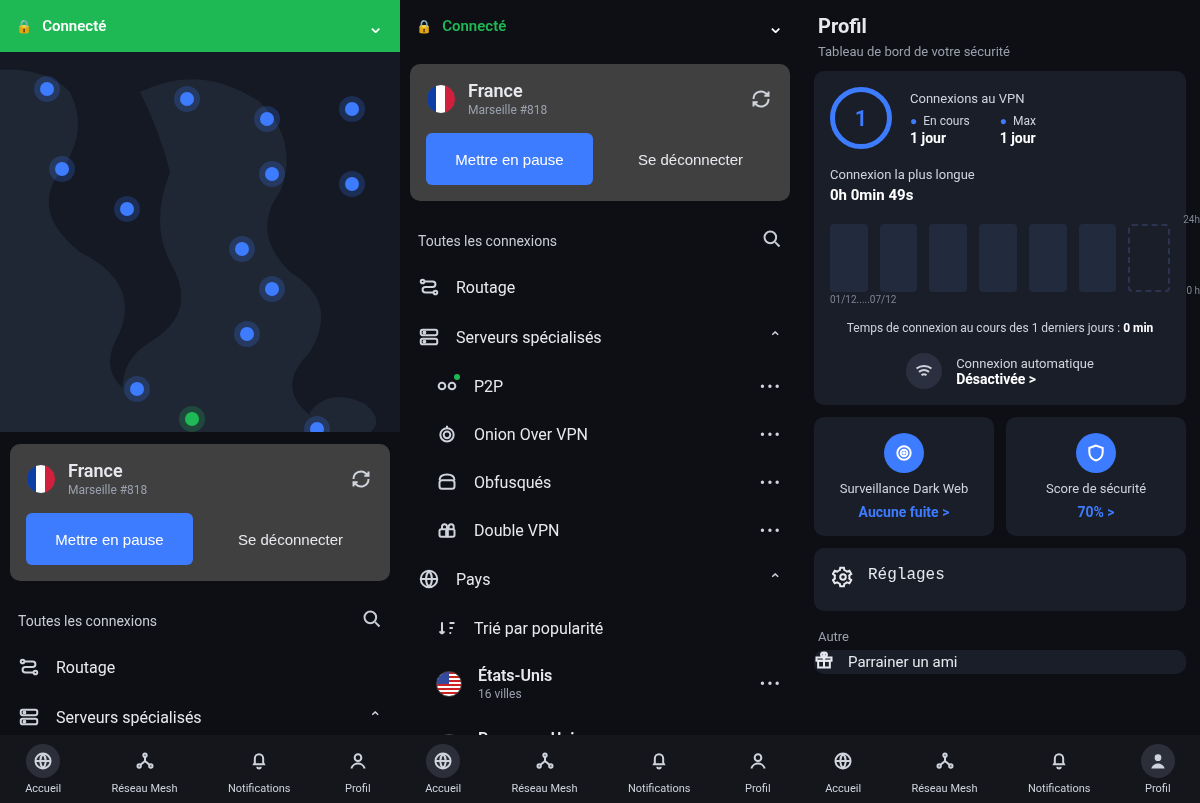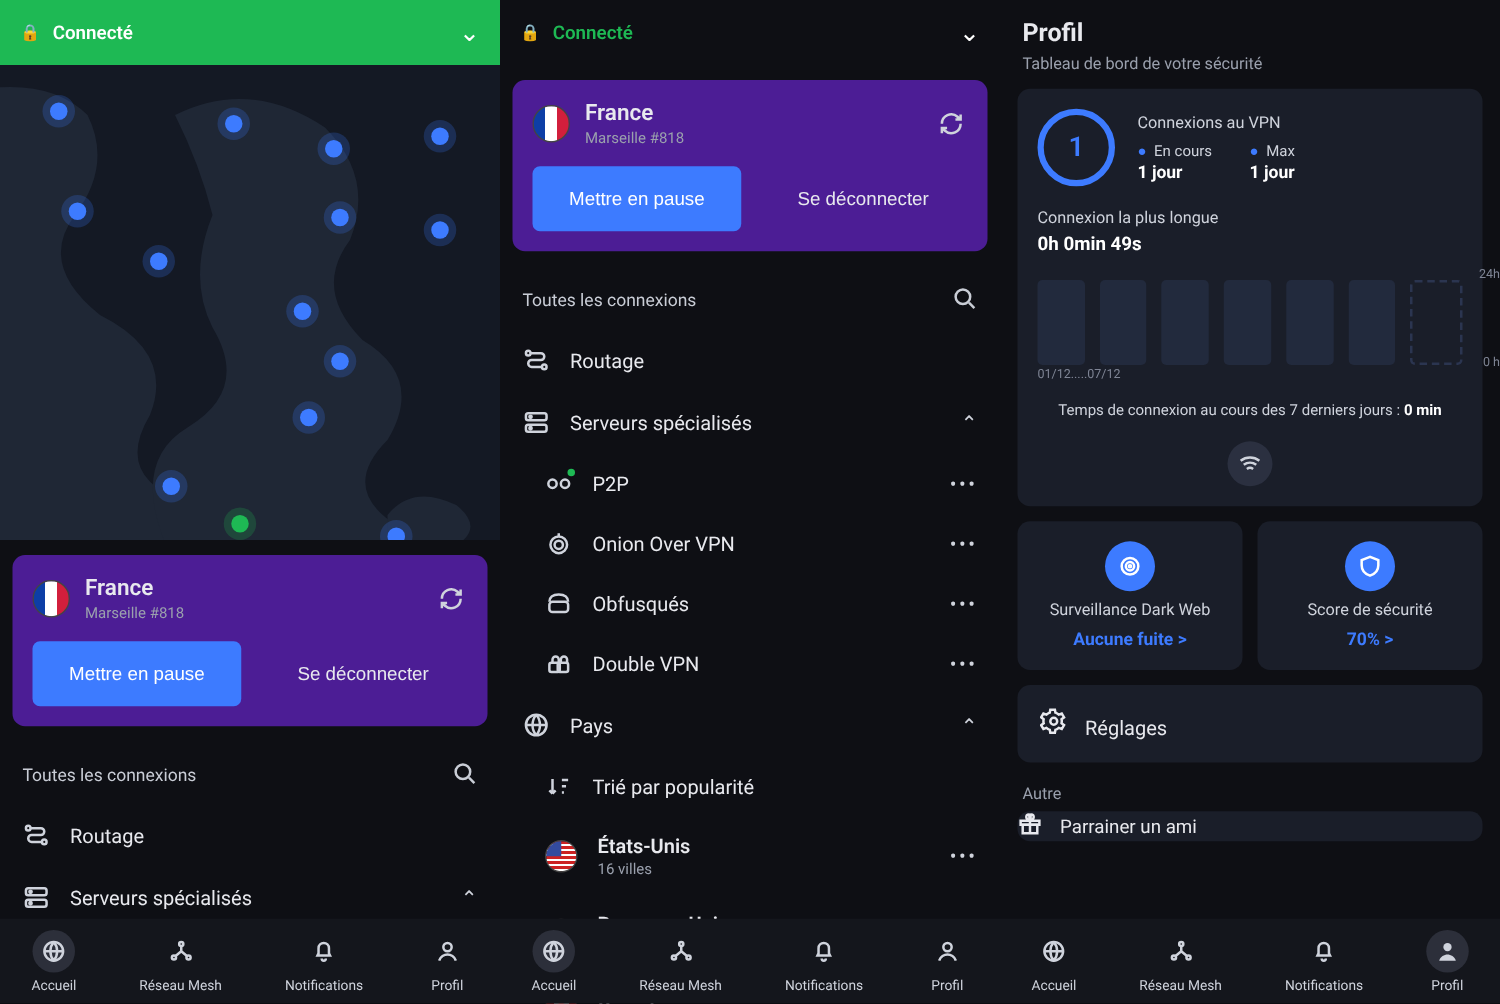--- a/index.html
+++ b/index.html
@@ -13,21 +13,21 @@
   .status-bar .lock { margin-right:10px; font-size:13px; }
   .status-bar .txt { font-weight:600; font-size:15px; flex:1; }
   .status-bar.dark .txt { color:#1eb954; }
   .status-bar .chev { font-size:20px; }
   .status-bar.dark .lock { color:#1eb954; }
 
   .map { position:relative; flex:0 0 380px; background:#141924; overflow:hidden; }
   .map svg.landmass { position:absolute; inset:0; width:100%; height:100%; }
   .map .point { position:absolute; width:14px; height:14px; border-radius:50%; background:#3d7bff; box-shadow:0 0 0 6px rgba(61,123,255,0.22); }
   .map .point.green { background:#1eb954; box-shadow:0 0 0 6px rgba(30,185,84,0.22);}
-  .card { margin:12px 10px 10px; background:#4c1d95; border-radius:10px; padding:16px; }
+  .card { margin:12px 10px 10px; background:#404040; border-radius:10px; padding:16px; }
   .conn-row { display:flex; align-items:center; gap:12px; }
   .flag-fr { width:30px; height:30px; border-radius:50%; background:linear-gradient(90deg,#0d3ea6 0 33%,#fff 33% 66%,#d21f3c 66% 100%); flex:0 0 30px; border:1px solid #444;}
   .flag-us { width:26px; height:26px; border-radius:50%; background:
       repeating-linear-gradient(#c22 0 2px,#fff 2px 4px); position:relative; flex:0 0 26px; border:1px solid #444;}
   .flag-us::after{content:"";position:absolute;left:0;top:0;width:12px;height:12px;background:#334b9e;border-top-left-radius:12px;}
   .flag-uk { width:26px;height:26px;border-radius:50%;background:#1b3e9b;position:relative;flex:0 0 26px;border:1px solid #444;overflow:hidden;}
   .flag-uk::before{content:"";position:absolute;inset:0;background:
       linear-gradient(45deg,transparent 45%,#fff 45%,#fff 55%,transparent 55%),
       linear-gradient(-45deg,transparent 45%,#fff 45%,#fff 55%,transparent 55%),
       linear-gradient(#c22,#c22) center/100% 4px no-repeat,
@@ -75,21 +75,21 @@
   .dash-note b{color:#fff;}
   .auto-row{display:flex;gap:14px;align-items:center;margin-top:18px;justify-content:center;}
   .auto-row .ic{width:36px;height:36px;border-radius:50%;background:#2b3040;display:flex;align-items:center;justify-content:center;color:#cfd3dc;}
   .auto-row .t1{font-size:13px;color:#cfd3dc;}
   .auto-row .t2{font-size:14px;font-weight:700;color:#fff;}
   .tile-row{display:flex;gap:12px;margin:0 14px 12px;}
   .tile{flex:1;background:#1a1e29;border-radius:10px;padding:16px 8px;display:flex;flex-direction:column;align-items:center;gap:8px;}
   .tile .ic{width:40px;height:40px;border-radius:50%;background:#3d7bff;display:flex;align-items:center;justify-content:center;color:#fff;}
   .tile .lab{font-size:13px;color:#cfd3dc;text-align:center;}
   .tile .act{font-size:14px;font-weight:700;color:#3d7bff;}
-  .settings-row{margin:0 14px 12px;background:#1a1e29;border-radius:10px;display:flex;align-items:flex-end;gap:14px;padding:18px;font-size:16px;}
+  .settings-row{margin:0 14px 12px;background:#1a1e29;border-radius:10px;display:flex;align-items:flex-start;gap:14px;padding:18px;font-size:16px;font-family:Liberation Mono, monospace;}
   .autre-head{font-size:13px;color:#9aa0ad;padding:6px 18px;}
   .autre-list{margin:0 14px;background:#1a1e29;border-radius:10px;}
   .autre-list .it{display:flex;align-items:center;gap:14px;font-size:15px;}
 
   
   .nav{position:absolute;left:0;right:0;bottom:0;height:68px;background:#14161c;display:flex;justify-content:space-around;align-items:center;}
   .nav .nbtn{display:flex;flex-direction:column;align-items:center;gap:4px;font-size:11px;color:#cfd3dc;cursor:pointer;}
   .nav .nbtn .nic{width:34px;height:34px;border-radius:17px;display:flex;align-items:center;justify-content:center;}
   .nav .nbtn.active .nic{background:#2c2f3a;}
 
@@ -453,28 +453,32 @@
       </div>
       <div class="xaxis">
         <span>01/12</span>
         <span>.</span>
             <span>.</span>
             <span>.</span>
             <span>.</span>
             <span>.</span>
         <span>07/12</span>
       </div>
-      <div class="dash-note"><span>Temps de connexion au cours des 7 derniers jours : </span><b>0 min</b></div>
+      <div class="dash-note"><span>Temps de connexion au cours des 1 derniers jours : </span><b>0 min</b></div>
     </div>
     <div class="auto-row">
       <div class="ic">
             <svg width="20" height="20" viewBox="0 0 24 24" fill="none" stroke="currentColor" stroke-width="2">
               <path d="M3 9a15 15 0 0 1 18 0M6 13a10 10 0 0 1 12 0M9 17a5 5 0 0 1 6 0M12 20h0"></path>
             </svg>
           </div>
+      <div>
+        <div class="t1">Connexion automatique</div>
+        <div class="t2">Désactivée &gt;</div>
+      </div>
     </div>
   </div>
 
   <div class="tile-row">
     <div class="tile">
       <div class="ic">
             <svg width="20" height="20" viewBox="0 0 24 24" fill="none" stroke="#fff" stroke-width="2">
               <circle cx="12" cy="12" r="8"></circle>
               <circle cx="12" cy="12" r="4"></circle>
               <circle cx="12" cy="12" r="1"></circle>

